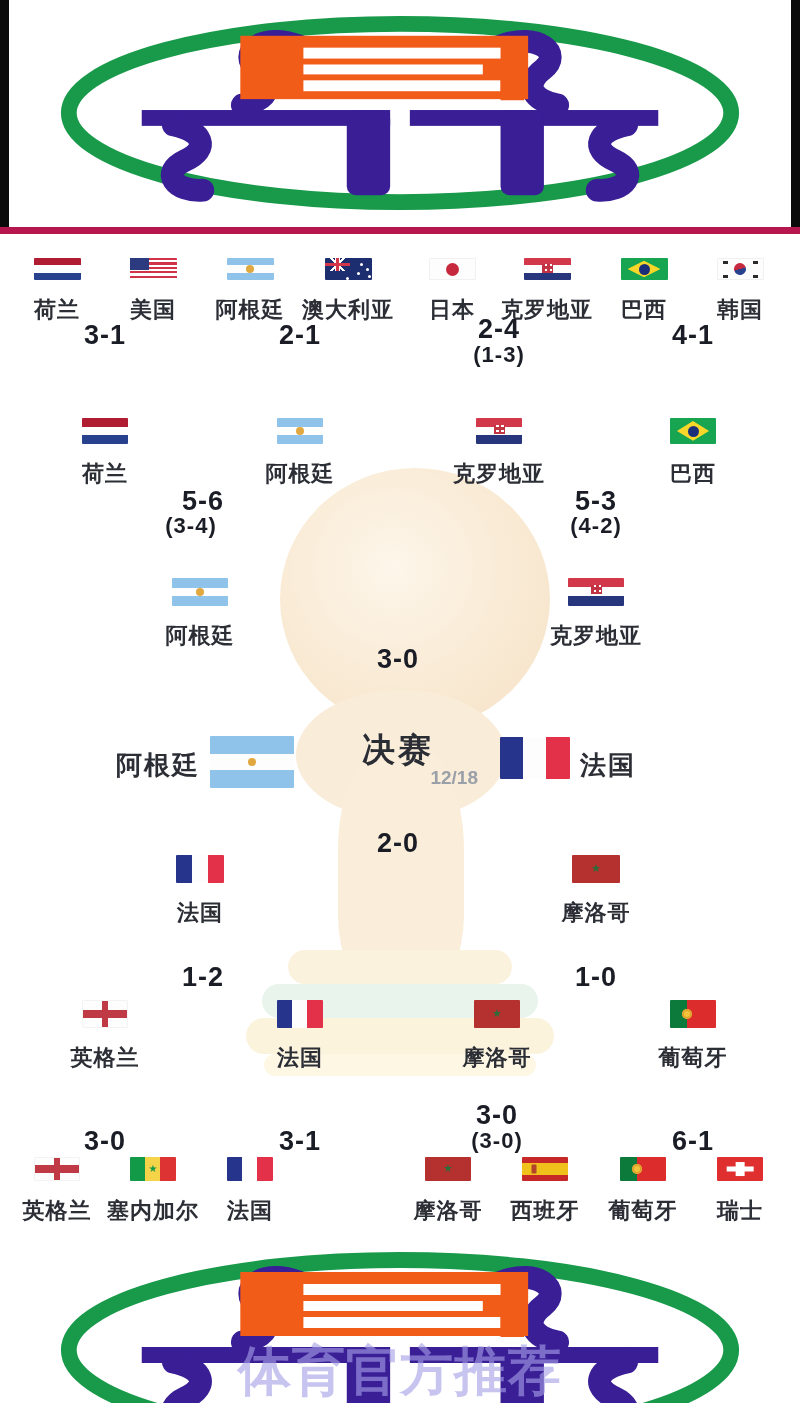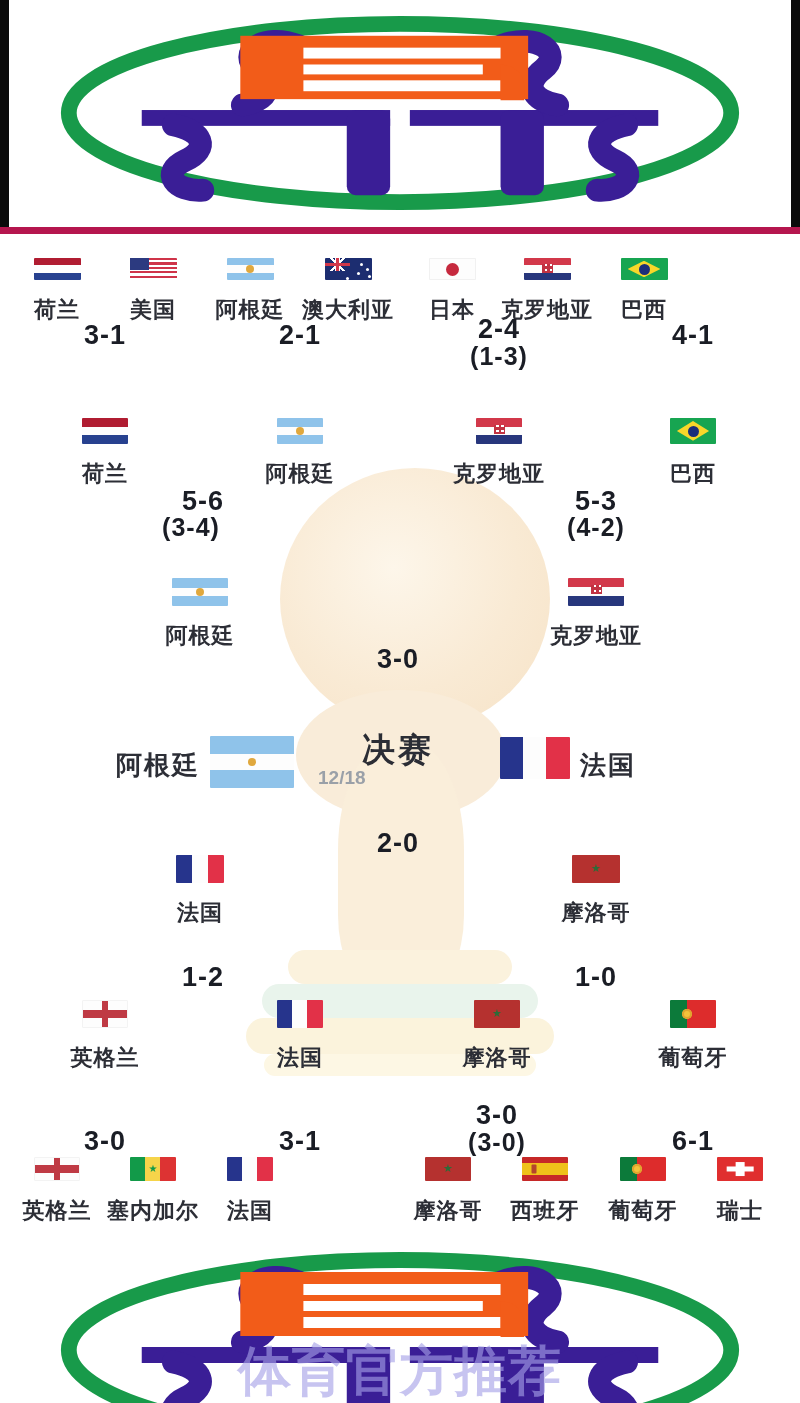--- a/index.html
+++ b/index.html
@@ -17,26 +17,26 @@
   .cell{position:absolute;width:96px;z-index:3;font-family:Liberation Serif, serif;}
   .flag{position:relative;margin:0 auto;border-radius:1px;}
   .fr16{width:47px;height:22px;}
   .fqf{width:46px;height:26px;}
   .fsf{width:56px;height:28px;}
   .fbsf{width:48px;height:28px;}
   .fbqf{width:46px;height:28px;}
   .fbr16{width:46px;height:24px;}
   .tname{margin-top:15px;font-size:22px;font-weight:700;color:#2c2e36;text-align:center;letter-spacing:1px;white-space:nowrap;}
   .score{position:absolute;width:120px;text-align:center;font-size:27px;font-weight:800;color:#1a1d25;z-index:3;letter-spacing:1px;}
-  .pen{font-size:25px;}
+  .pen{font-size:22px;}
 
   
   .fin-label{position:absolute;font-size:26px;font-weight:800;color:#2c2e36;z-index:3;letter-spacing:2px;}
   .fin-title{position:absolute;left:318px;top:728px;width:160px;text-align:center;font-size:33px;font-weight:800;color:#2b2d35;z-index:3;letter-spacing:3px;}
-  .fin-date{position:absolute;left:318px;top:767px;width:160px;text-align:left;font-size:19px;font-weight:700;color:#9aa0a8;z-index:3;}
+  .fin-date{position:absolute;left:318px;top:767px;width:160px;text-align:right;font-size:19px;font-weight:700;color:#9aa0a8;z-index:3;}
   .ffin-ar{position:absolute;left:210px;top:736px;width:84px;height:52px;z-index:3;}
   .ffin-fr{position:absolute;left:500px;top:737px;width:70px;height:42px;z-index:3;}
 
   
   .wm-text{position:absolute;left:238px;top:1336px;width:330px;font-size:53px;font-weight:700;
            color:rgba(165,160,230,0.62);z-index:7;letter-spacing:1px;white-space:nowrap;}
 
   
   .flag[data-code]{box-shadow:0 0 0 0 transparent;}
   .flag[data-code="nl"]{background:linear-gradient(180deg,#b01c31 0 33%,#fdfdfd 33% 66%,#27418f 66%);}
@@ -148,20 +148,24 @@
       <div class="tname">澳大利亚</div>
     </div>
   <div class="cell" style="left:499px;top:258px">
       <div class="flag fr16" data-code="hr"></div>
       <div class="tname">克罗地亚</div>
     </div>
   <div class="cell" style="left:596px;top:258px">
       <div class="flag fr16" data-code="br"></div>
       <div class="tname">巴西</div>
     </div>
+  <div class="cell" style="left:692px;top:258px">
+      <div class="flag fr16" data-code="kr"></div>
+      <div class="tname">韩国</div>
+    </div>
 
   <div class="score" style="left:45px;top:320px">3-1</div>
   <div class="score" style="left:240px;top:320px">2-1</div>
   <div class="score" style="left:439px;top:314px">2-4</div>
   <div class="score pen" style="left:439px;top:342px">(1-3)</div>
   <div class="score" style="left:633px;top:320px">4-1</div>
 
   <div class="cell" style="left:57px;top:418px">
       <div class="flag fqf" data-code="nl"></div>
       <div class="tname">荷兰</div>

